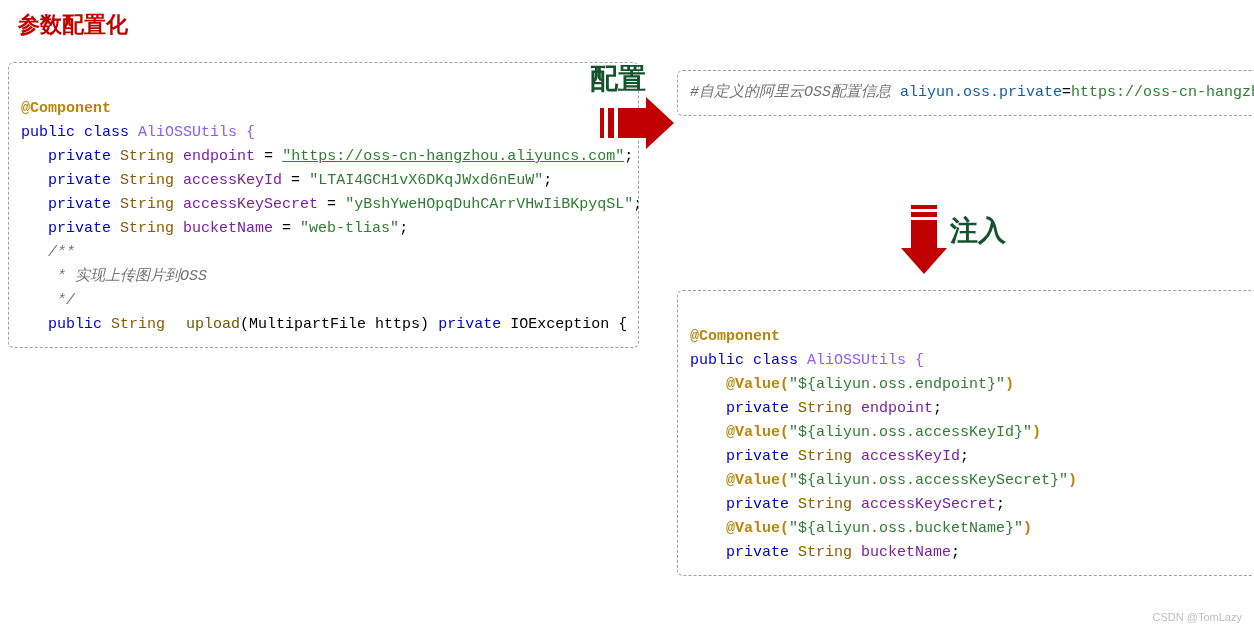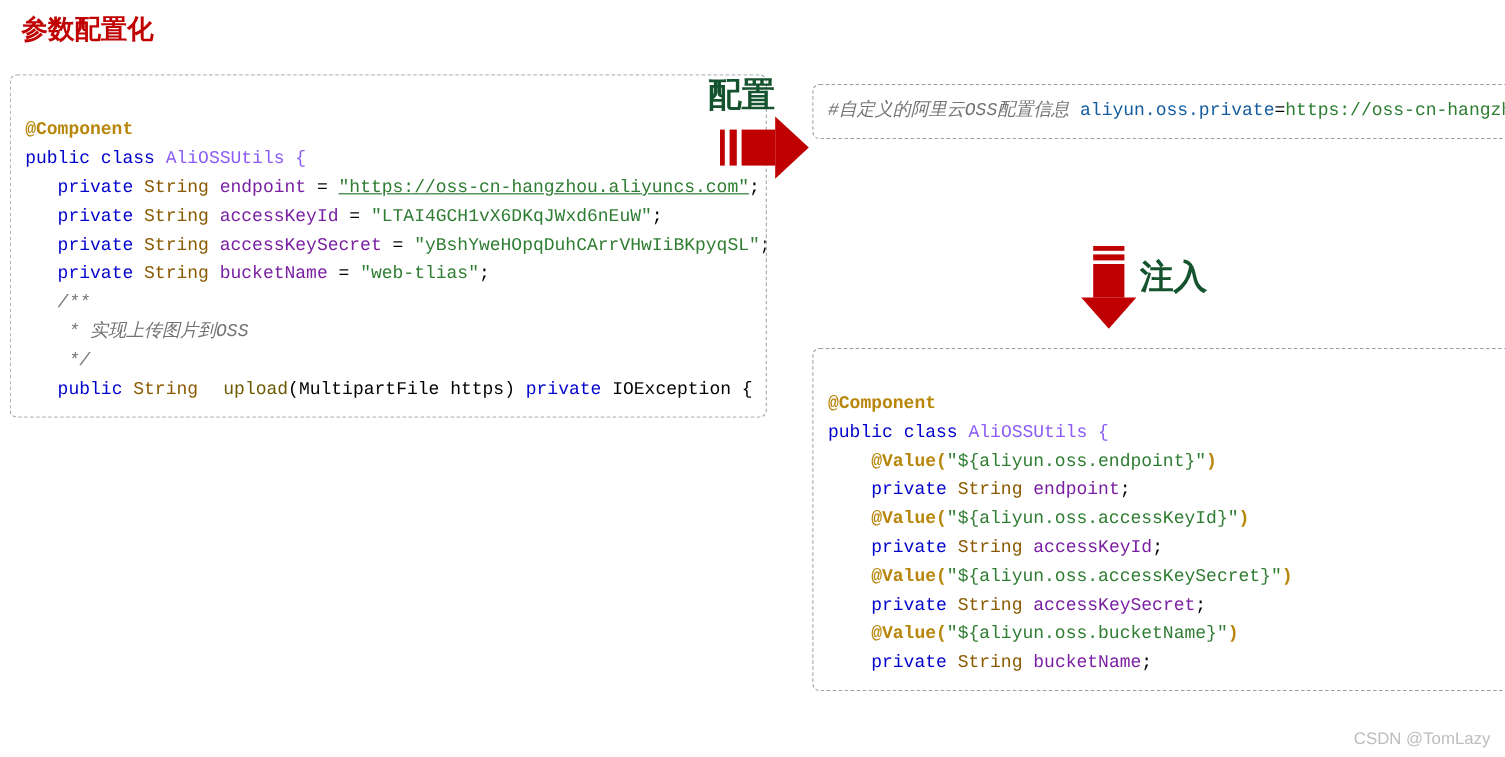--- a/index.html
+++ b/index.html
@@ -108,21 +108,21 @@
     top: -8px; left: 6px;
     width: 26px; height: 5px;
     background: #c00000;
   }
   .arrow-down .tail2 { top: -15px; height:4px; }
 
   .watermark {
     position: absolute;
     right: 12px; bottom: 8px;
     color: #bdbdbd;
-    font-size: 14px;
+    font-size: 11px;
     font-family: Arial, sans-serif;
   }
 </style>
 </head>
 <body>
 
 <div class="title">参数配置化</div>
 
 <div class="code-box box1">
 <span class="kw-ann">@Component</span>

